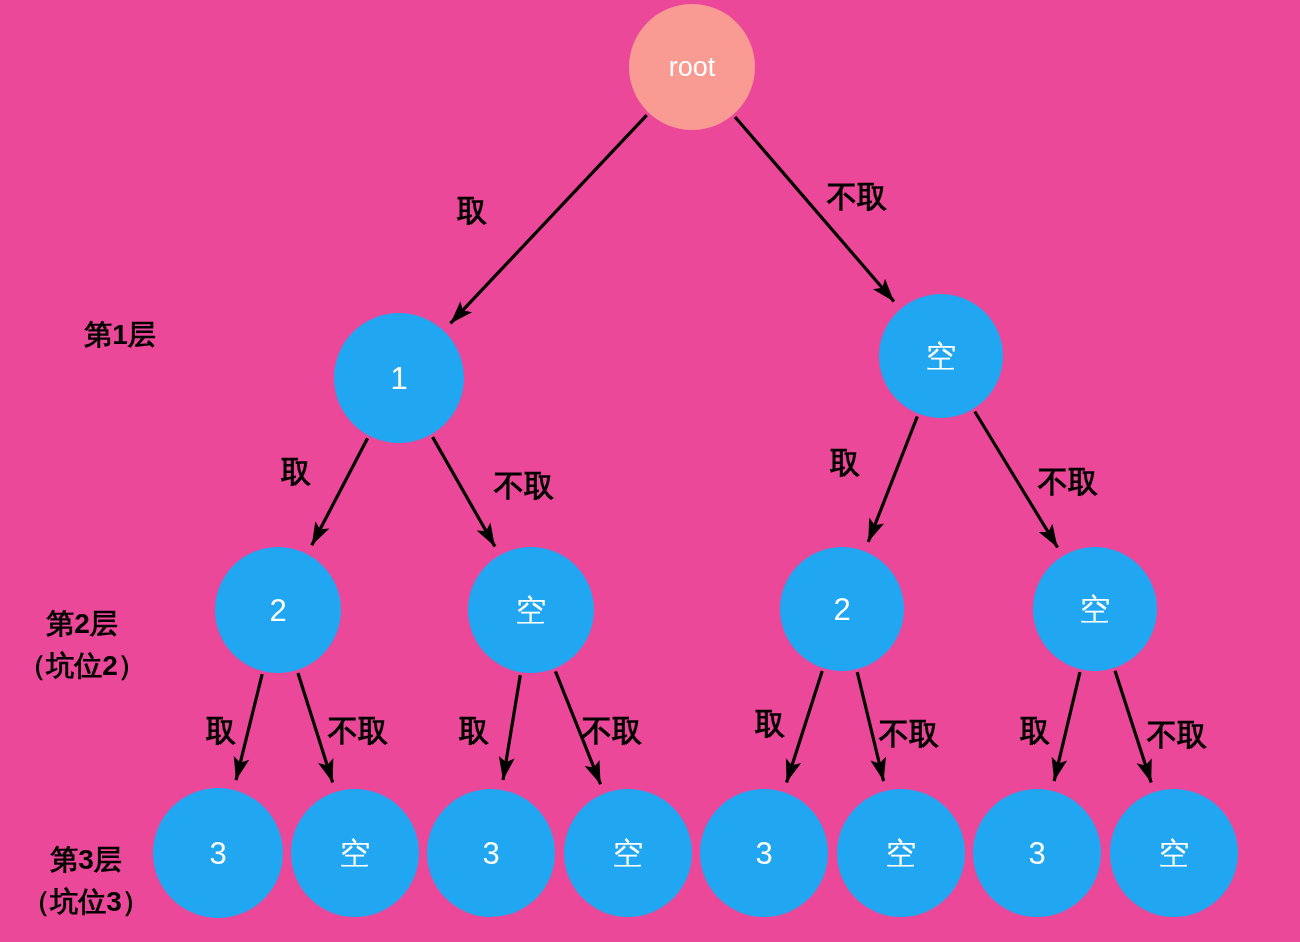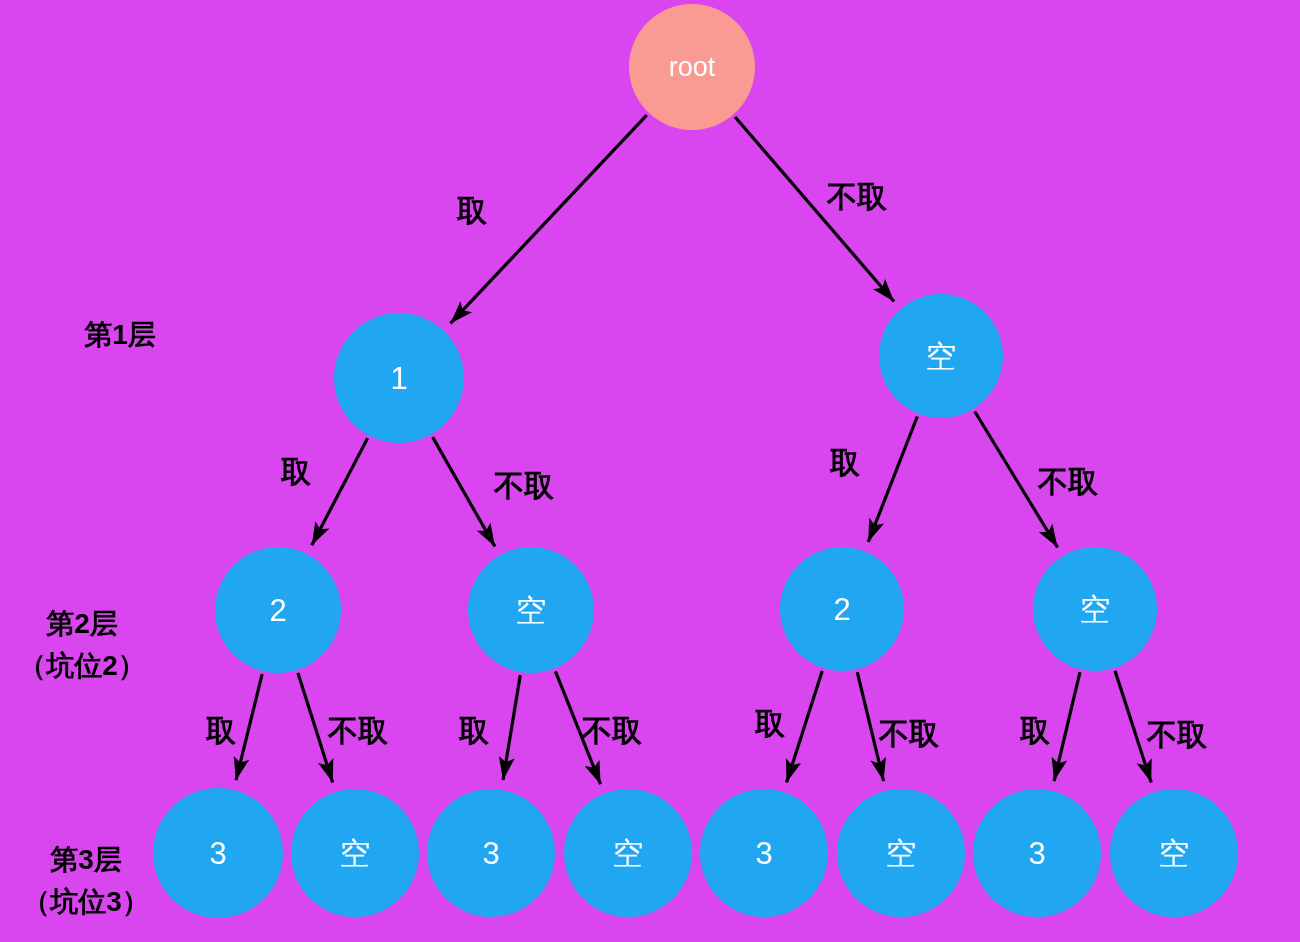--- a/index.html
+++ b/index.html
@@ -5,21 +5,21 @@
   html, body {
     margin: 0;
     padding: 0;
     background: #ffffff;
     font-family: "Liberation Sans", "DejaVu Sans", sans-serif;
   }
   .canvas {
     position: relative;
     width: 1300px;
     height: 942px;
-    background: #d946ef;
+    background: #ec4899;
     overflow: hidden;
   }
   svg#tree-svg {
     position: absolute;
     left: 0;
     top: 0;
   }
   .node-text {
     fill: #ffffff;
     text-anchor: middle;

